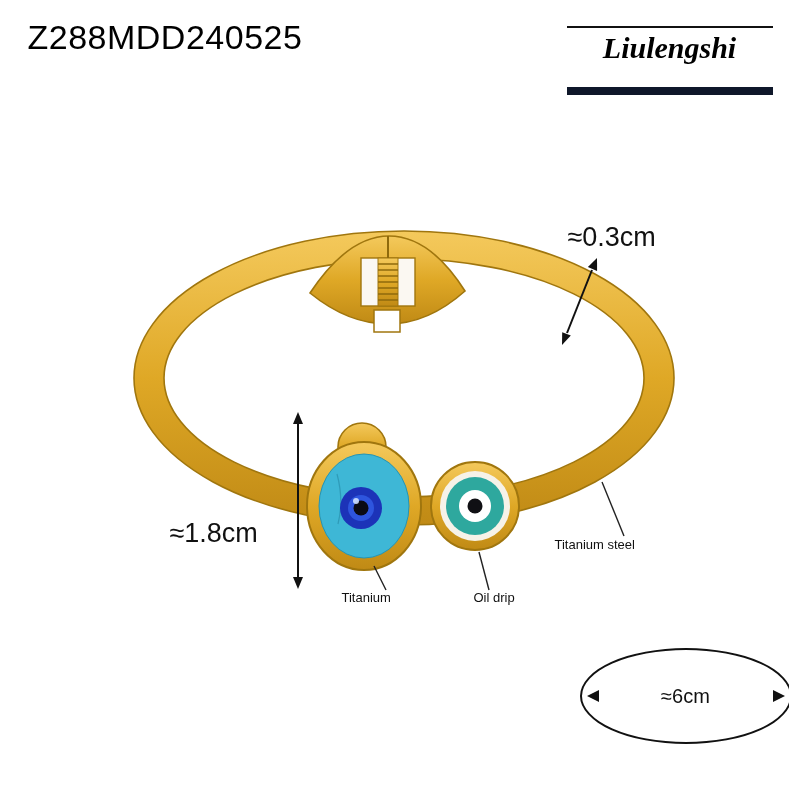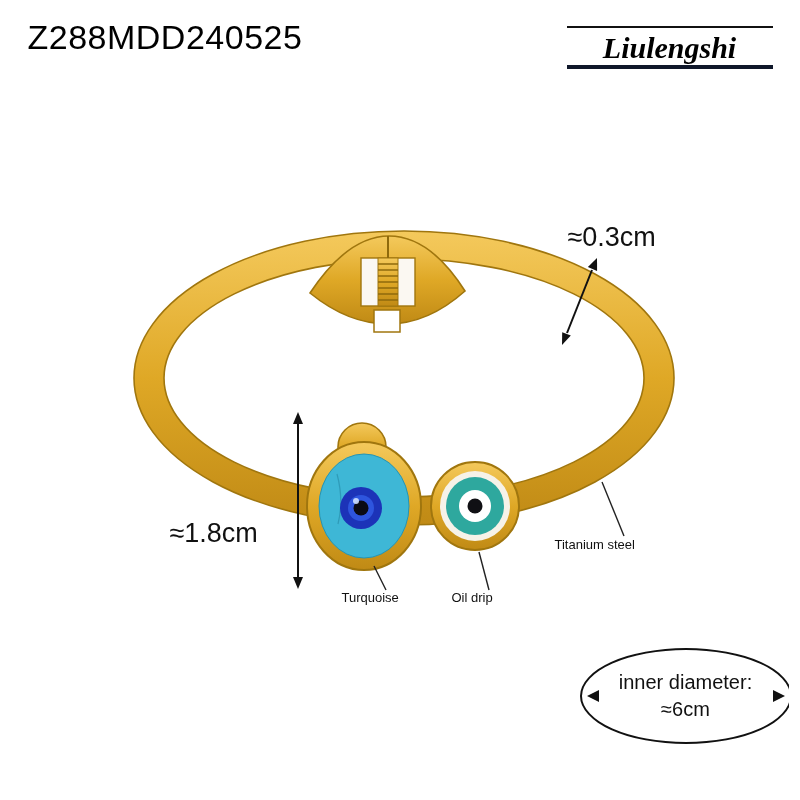--- a/index.html
+++ b/index.html
@@ -1,29 +1,29 @@
 <!DOCTYPE html>
 <html><head>
 <meta charset="utf-8">
 <style>
   html,body{margin:0;padding:0;background:#fff;}
   body{font-family:"Liberation Sans", sans-serif;color:#111;}
   .stage{position:relative;width:777px;height:800px;margin:0 auto;background:#fff;overflow:hidden;}
   .stage svg{position:absolute;left:0;top:0;}
   .overlay{position:absolute;white-space:nowrap;}
   .product-code{left:16px;top:18px;font-size:34px;font-weight:500;letter-spacing:.5px;color:#000;}
-  .brand-block{top:26px;right:16px;width:206px;text-align:center;padding:3px 0 0;
-    border-top:2px solid #111;border-bottom:4px solid #0f172a;
+  .brand-block{top:26px;right:16px;width:206px;text-align:center;padding:3px 0 22px;
+    border-top:2px solid #111;border-bottom:8px solid #0f172a;
     font-family:"Liberation Serif", serif;font-style:italic;font-weight:600;font-size:30px;color:#000;}
   .dim-thickness{left:556px;top:222px;font-size:27px;text-align:center;}
   .dim-height{left:158px;top:518px;font-size:27px;text-align:right;}
   .lbl{font-size:13px;color:#111;}
   .lbl-material{left:543px;top:537px;}
   .lbl-turquoise{left:330px;top:590px;}
-  .lbl-oildrip{left:440px;top:590px;}
+  .lbl-oildrip{left:462px;top:590px;}
   .diameter-ellipse{left:568px;top:648px;width:212px;height:96px;border:2.5px solid #111;border-radius:50%;
     display:flex;flex-direction:column;align-items:center;justify-content:center;font-size:20px;line-height:1.35;box-sizing:border-box;}
   .diam-arrow{position:absolute;top:50%;width:0;height:0;margin-top:-6px;
     border-top:6px solid transparent;border-bottom:6px solid transparent;}
   .diam-arrow.left{left:5px;border-right:12px solid #111;}
   .diam-arrow.right{right:5px;border-left:12px solid #111;}
   .weight-text{left:600px;top:738px;font-size:31px;font-weight:500;color:#000;}
 </style>
 </head>
 <body>
@@ -96,25 +96,24 @@
   <div class="overlay brand-block">
     <span>Liulengshi</span>
   </div>
 
   <div class="overlay dim-thickness">≈0.3cm</div>
 
   <div class="overlay dim-height">≈1.8cm</div>
 
   <div class="overlay lbl lbl-material">Titanium steel</div>
 
-  <div class="overlay lbl lbl-turquoise">Turquoise</div>
+  <div class="overlay lbl lbl-turquoise">Titanium</div>
 
   <div class="overlay lbl lbl-oildrip">Oil drip</div>
 
   <div class="overlay diameter-ellipse">
     <span class="diam-arrow left"></span>
     <span class="diam-arrow right"></span>
-    <span>inner diameter:</span>
     <span>≈6cm</span>
   </div>
 
 
 </div>
 
 </body></html>

